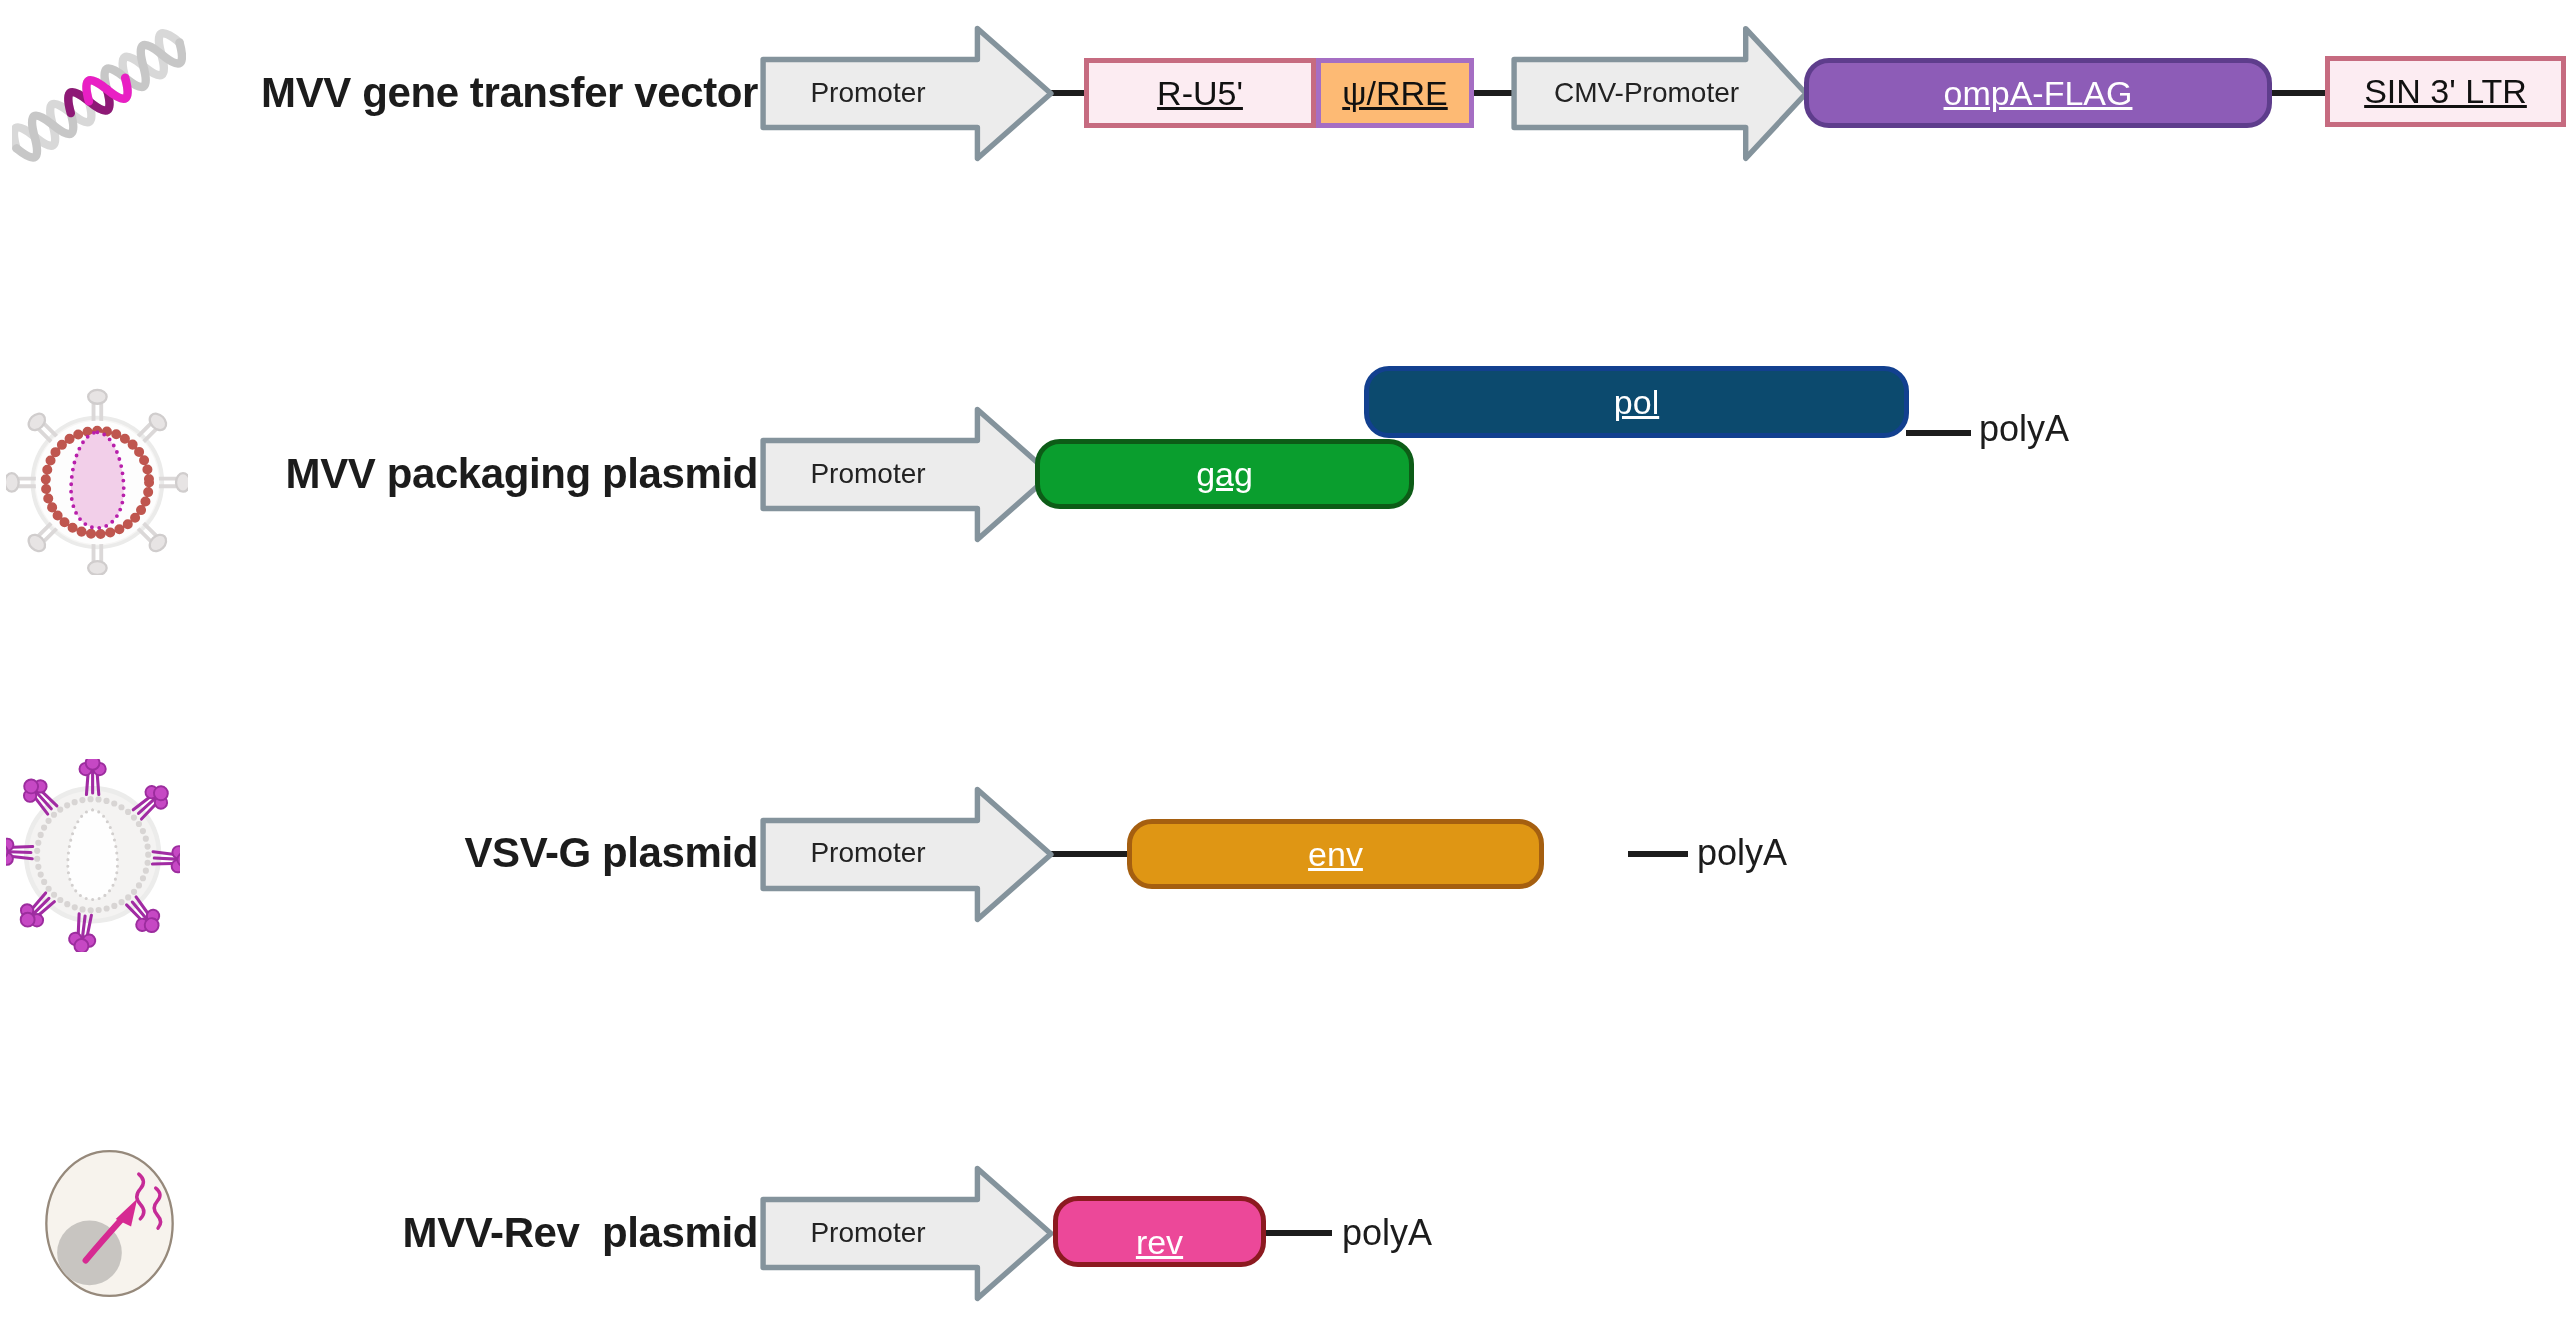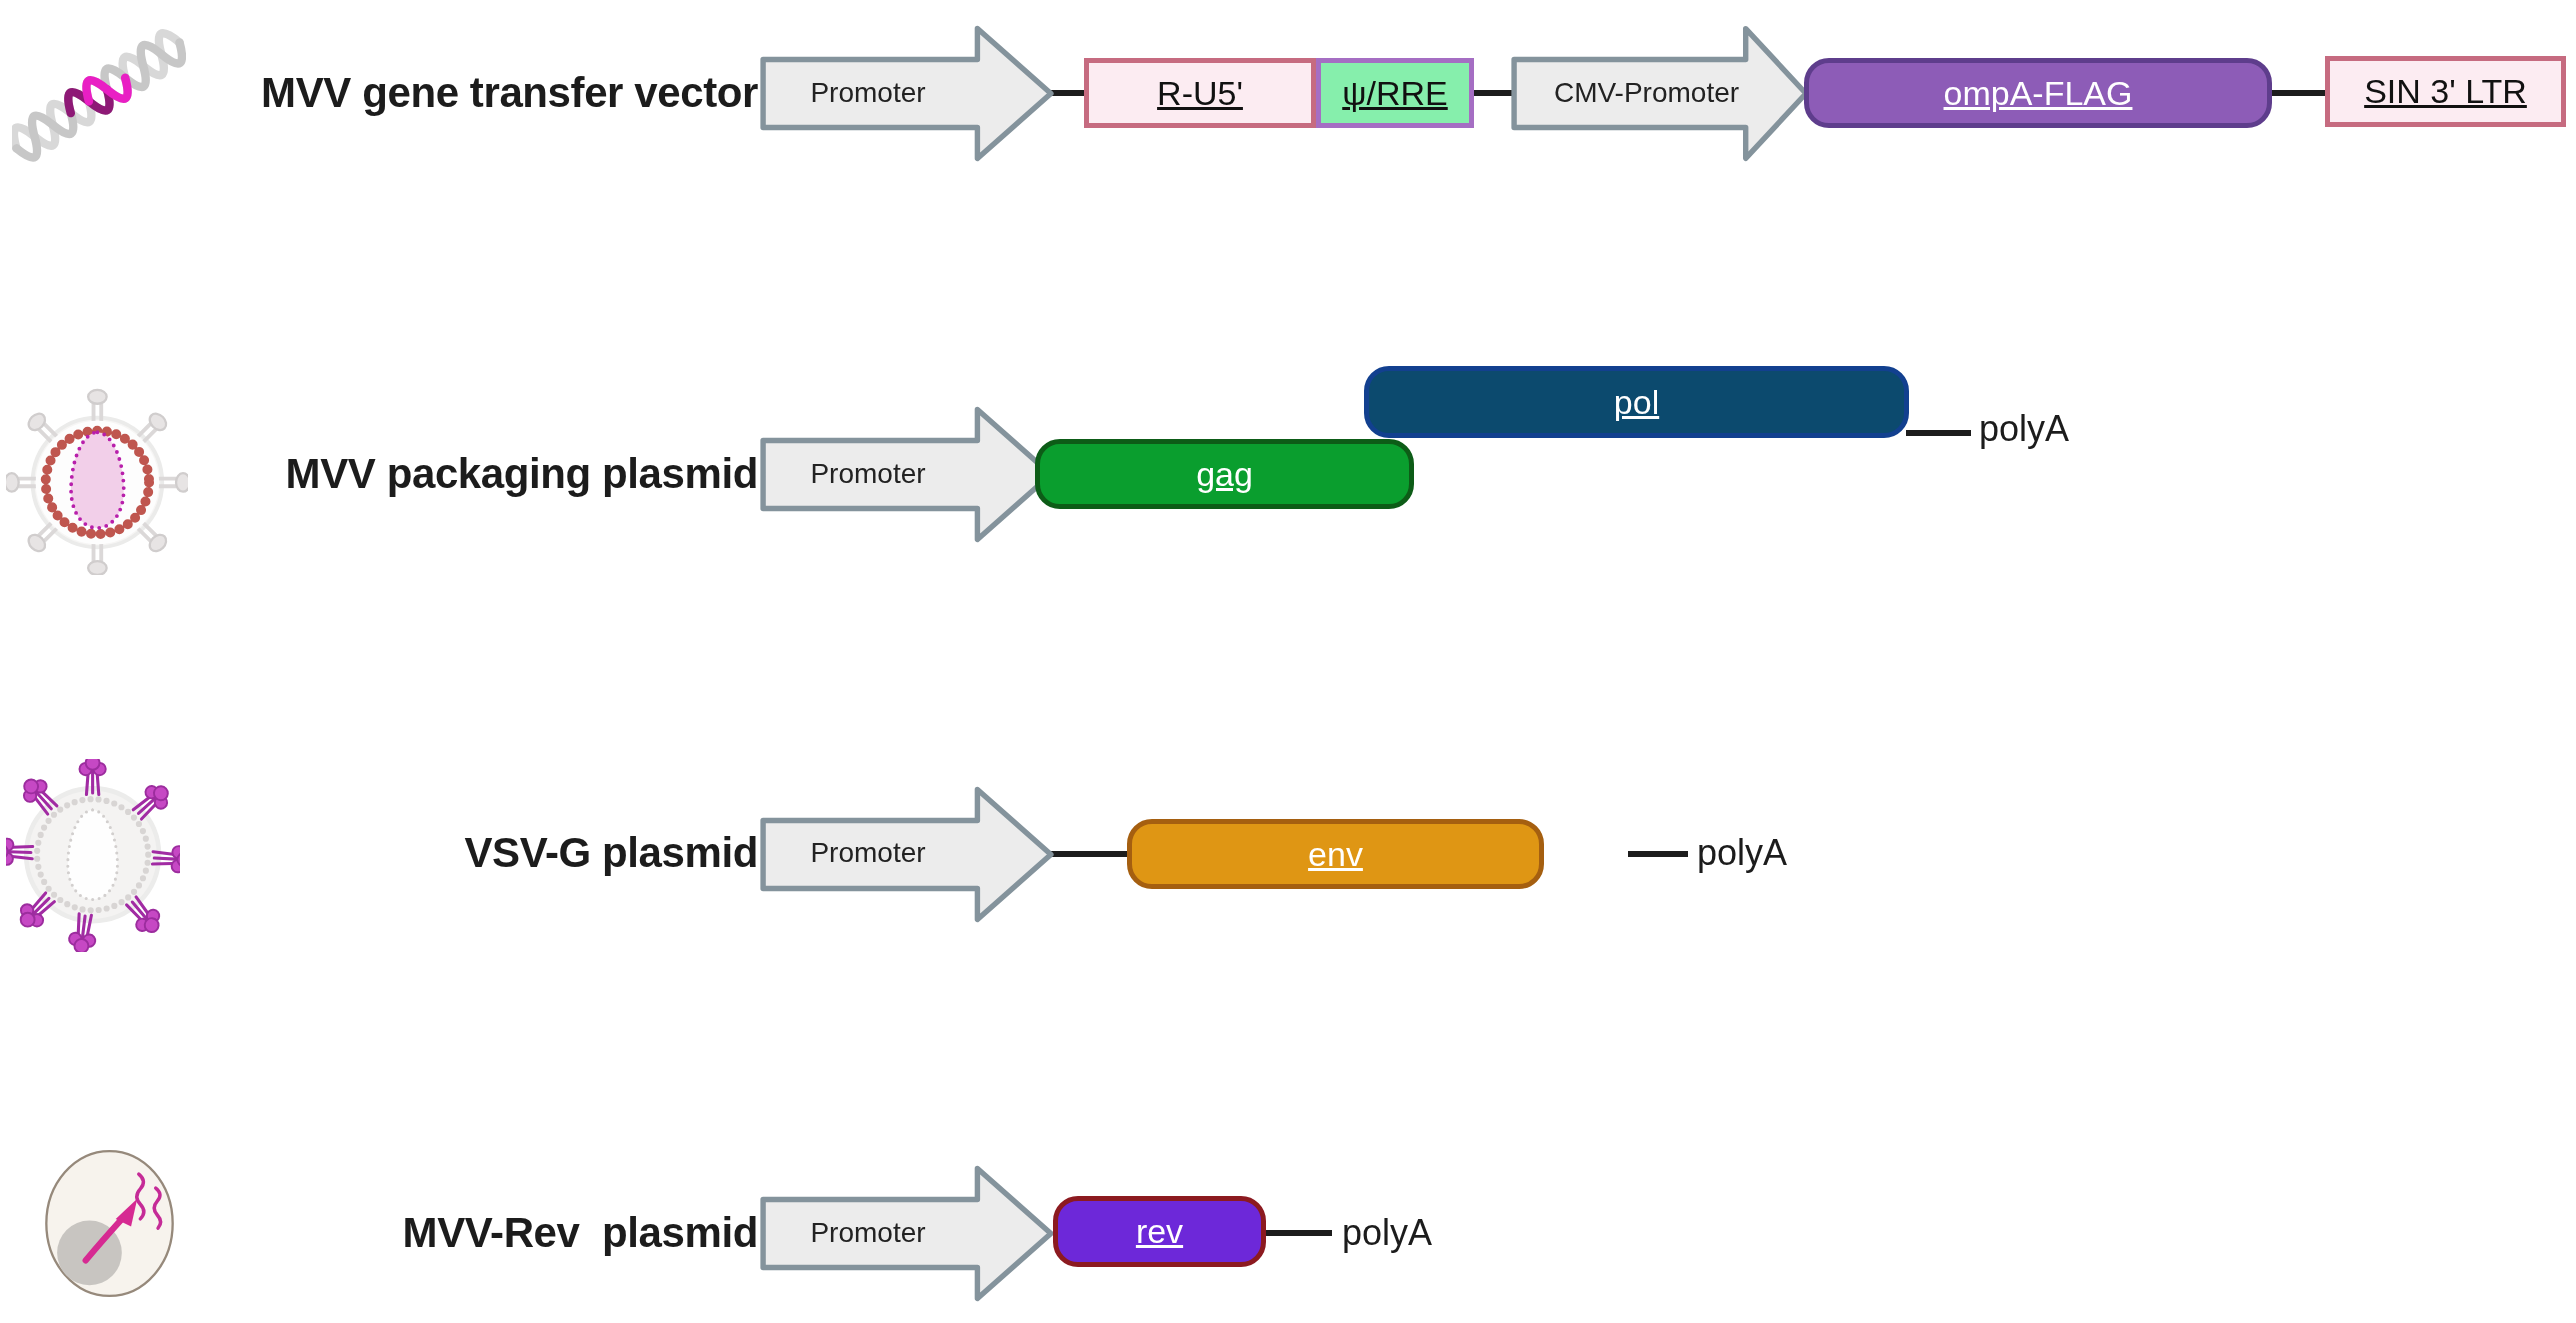--- a/index.html
+++ b/index.html
@@ -38,21 +38,21 @@
     <polygon points="4,47 281,47 281,7 376,91 281,175 281,135 4,135" fill="#ececec" stroke="#84939c" stroke-width="7" stroke-linejoin="round"></polygon>
   </svg>
   <div class="arrow-text" style="left:760px;width:216px;top:94px;">Promoter</div>
 
   <div class="conn" style="left:1050px;top:90px;width:37px;"></div>
 
   <div class="gene-box light" style="left:1084px;top:58px;width:232px;height:70px;background:#fcecf2;border-color:#c66b80;">
     <span>R-U5'</span>
   </div>
 
-  <div class="gene-box light" style="left:1316px;top:58px;width:158px;height:70px;background:#86efac;border-color:#a56ec3;">
+  <div class="gene-box light" style="left:1316px;top:58px;width:158px;height:70px;background:#fdba74;border-color:#a56ec3;">
     <span>ψ/RRE</span>
   </div>
 
   <div class="conn" style="left:1474px;top:90px;width:39px;"></div>
 
   <svg class="arrow-svg" style="left:1511px;top:23px;" width="298" height="141" viewBox="0 0 386 182">
     <polygon points="4,47 304,47 304,7 382,91 304,175 304,135 4,135" fill="#ececec" stroke="#84939c" stroke-width="7" stroke-linejoin="round"></polygon>
   </svg>
   <div class="arrow-text" style="left:1511px;width:271px;top:94px;">CMV-Promoter</div>
 
@@ -159,21 +159,21 @@
     <path d="M146,52 q10,8 2,17 q-8,9 0,18 q8,9 1,17" fill="none" stroke="#c52b97" stroke-width="4.5" stroke-linecap="round"></path>
   </svg>
 
   <div class="row-label" style="top:1234px;">MVV-Rev  plasmid</div>
 
   <svg class="arrow-svg" style="left:760px;top:1163px;" width="294" height="141" viewBox="0 0 380 182">
     <polygon points="4,47 281,47 281,7 376,91 281,175 281,135 4,135" fill="#ececec" stroke="#84939c" stroke-width="7" stroke-linejoin="round"></polygon>
   </svg>
   <div class="arrow-text" style="left:760px;width:216px;top:1234px;">Promoter</div>
 
-  <div class="gene-box dark" style="left:1053px;top:1196px;width:213px;height:71px;background:#6d28d9;border-color:#8c1a20;">
+  <div class="gene-box dark" style="left:1053px;top:1196px;width:213px;height:71px;background:#ec4899;border-color:#8c1a20;align-items:flex-end;">
     <span>rev</span>
   </div>
 
   <div class="conn" style="left:1266px;top:1230px;width:66px;"></div>
   <div class="polya" style="left:1342px;top:1234px;">polyA</div>
 
 </div>
 
 
 </body></html>

